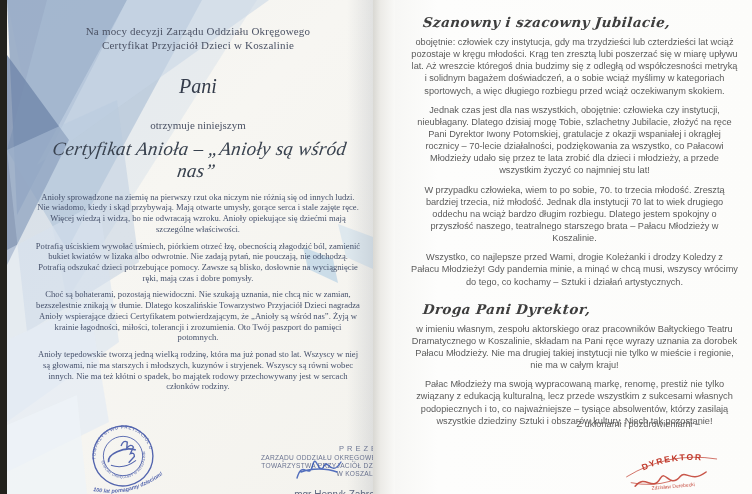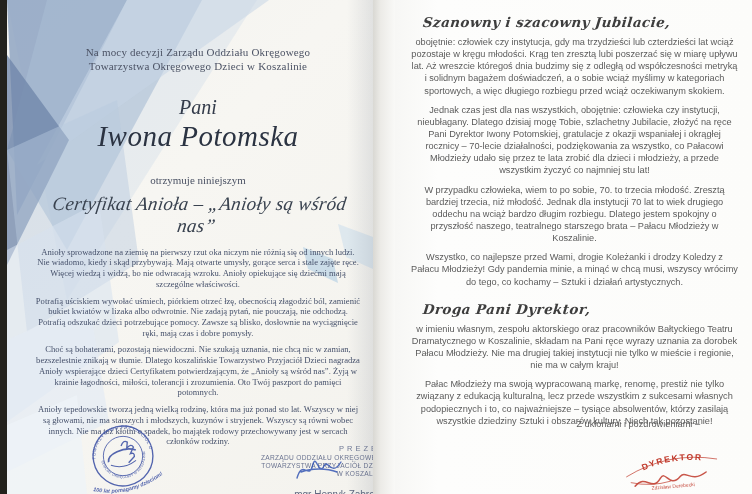--- a/index.html
+++ b/index.html
@@ -16,21 +16,21 @@
     background:linear-gradient(135deg,#f3f3f0 0%,#f7f6f2 40%,#f4f3ee 100%);
   }
   .page-left .edge-shade{
     position:absolute;top:0;right:0;width:26px;height:100%;
     background:linear-gradient(to right,rgba(90,100,120,0) 0%,rgba(90,100,120,.14) 100%);
     pointer-events:none;
   }
   .backdrop{position:absolute;left:0;top:0;pointer-events:none;}
   .cert-col{
     position:absolute;left:28px;right:12px;top:0;
-    text-align:center;padding-top:45px;
+    text-align:center;padding-top:24px;
     color:#4a556b;
   }
   .cert-authority{font-size:11px;line-height:1.3;color:#4b5264;letter-spacing:.2px;}
   .cert-pani{margin-top:22px;font-style:italic;font-size:20px;color:#333b4a;}
   .cert-name{margin-top:1px;font-style:italic;font-size:29px;color:#2b3342;letter-spacing:.5px;}
   .cert-grant{margin-top:21px;font-size:11px;color:#4b5264;}
   .cert-title{
     margin-top:7px;font-style:italic;font-size:19px;color:#39424f;
     transform:skewX(-8deg);letter-spacing:.3px;
   }
@@ -94,24 +94,23 @@
       <polygon points="0,250 92,202 112,342 0,422" fill="#d7e1ee" opacity="0.55"></polygon>
       <polygon points="0,340 82,302 102,422 0,472" fill="#e4ebf4" opacity="0.7"></polygon>
       <polygon points="0,425 70,395 80,494 0,494" fill="#eef3f8" opacity="0.7"></polygon>
       <polygon points="296,247 326,259 331,283 301,269" fill="#bcd4e6" opacity="0.75"></polygon>
       <polygon points="331,224 366,237 366,269 339,257" fill="#cfe0ec" opacity="0.6"></polygon>
     </svg>
 
     <div class="cert-col">
       <div class="cert-authority">
         <div>Na mocy decyzji Zarządu Oddziału Okręgowego</div>
-        <div>Towarzystwa Okręgowego Dzieci w Koszalinie</div>
+        <div>Certyfikat Przyjaciół Dzieci w Koszalinie</div>
       </div>
       <div class="cert-pani">Pani</div>
-      <div class="cert-name">Iwona Potomska</div>
       <div class="cert-grant">otrzymuje niniejszym</div>
       <div class="cert-title">Certyfikat Anioła – „Anioły są wśród nas”</div>
       <p class="cert-par">Anioły sprowadzone na ziemię na pierwszy rzut oka niczym nie różnią się od innych ludzi. Nie wiadomo, kiedy i skąd przybywają. Mają otwarte umysły, gorące serca i stale zajęte ręce. Więcej wiedzą i widzą, bo nie odwracają wzroku. Anioły opiekujące się dziećmi mają szczególne właściwości.</p>
       <p class="cert-par">Potrafią uściskiem wywołać uśmiech, piórkiem otrzeć łzę, obecnością złagodzić ból, zamienić bukiet kwiatów w lizaka albo odwrotnie. Nie zadają pytań, nie pouczają, nie odchodzą. Potrafią odszukać dzieci potrzebujące pomocy. Zawsze są blisko, dosłownie na wyciągnięcie ręki, mają czas i dobre pomysły.</p>
       <p class="cert-par">Choć są bohaterami, pozostają niewidoczni. Nie szukają uznania, nie chcą nic w zamian, bezszelestnie znikają w tłumie. Dlatego koszalińskie Towarzystwo Przyjaciół Dzieci nagradza Anioły wspierające dzieci Certyfikatem potwierdzającym, że „Anioły są wśród nas”. Żyją w krainie łagodności, miłości, tolerancji i zrozumienia. Oto Twój paszport do pamięci potomnych.</p>
       <p class="cert-par">Anioły tepedowskie tworzą jedną wielką rodzinę, która ma już ponad sto lat. Wszyscy w niej są głowami, nie ma starszych i młodszych, kuzynów i stryjenek. Wszyscy są równi wobec innych. Nie ma też kłótni o spadek, bo majątek rodowy przechowywany jest w sercach członków rodziny.</p>
     </div>
 
     <svg class="seal" viewBox="0 0 120 96">
       <defs>

